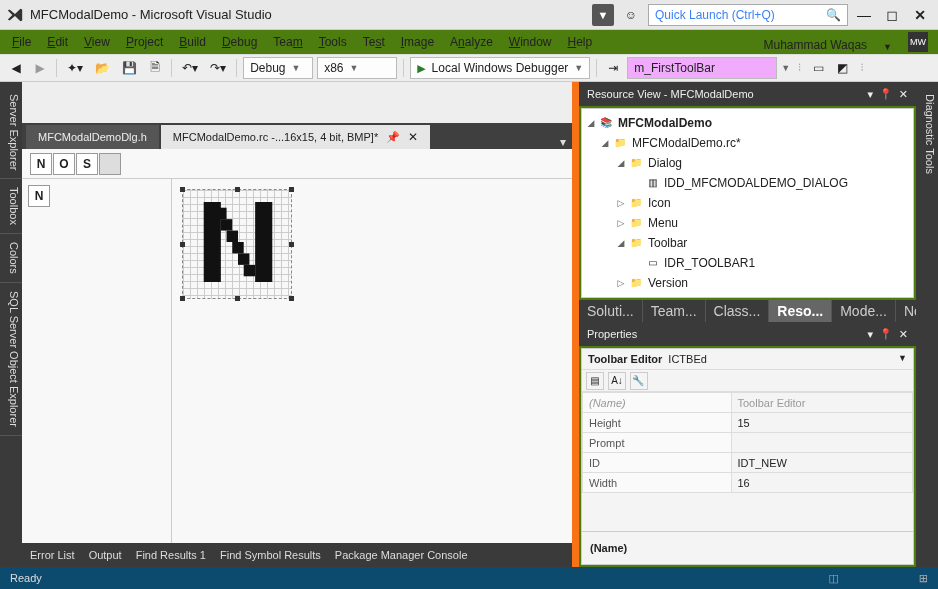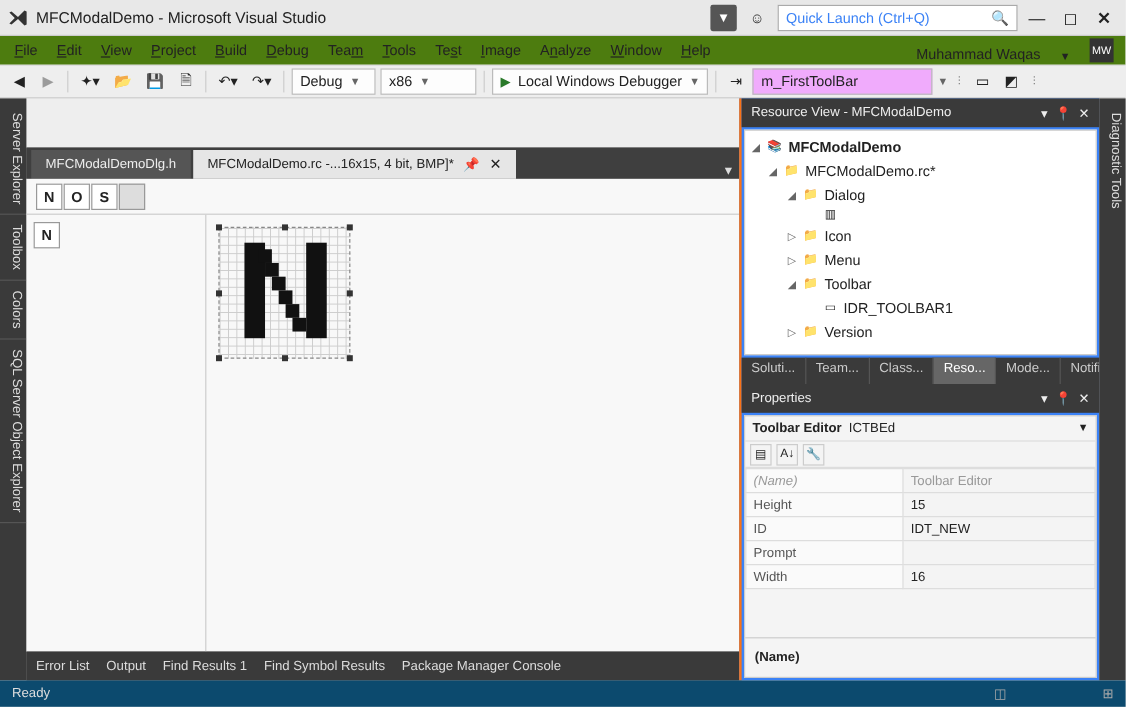--- a/index.html
+++ b/index.html
@@ -61,35 +61,35 @@
 .editor-body .canvas { flex:1; padding:10px; }
 .pixel-editor { width:110px; height:110px; background-image:linear-gradient(#ccc 1px,transparent 1px),linear-gradient(90deg,#ccc 1px,transparent 1px); background-size:7px 7px; border:1px dashed #888; position:relative;}
 .pixel-editor .handle{position:absolute;width:5px;height:5px;background:#333;}
 .pixel-editor svg{position:absolute;top:12px;left:20px;}
 
 
 .bottomtabs { height:24px; background:#3a3a3a; color:#ddd; display:flex; align-items:center; padding:0 8px; gap:14px; font-size:11px;}
 .bottomtabs .bt{cursor:pointer;}
 
 
-.rightpanes { width:300px; background:#3b82f6; display:flex; flex-direction:column; border-left:2px solid #f97316;}
+.rightpanes { width:344px; background:#4d7c0f; display:flex; flex-direction:column; border-left:7px solid #f97316;}
 .pane-header { height:24px; background:#3a3a3a; color:#eee; display:flex; align-items:center; padding:0 8px; font-size:11px;}
 .pane-header .hicon { margin-left:auto; display:flex; gap:6px;}
 .pane-header .hicon span{cursor:pointer;}
 
 .tree { flex:0 0 auto; background:#fff; border:1px solid #ccc; margin:2px; padding:4px 2px 8px 2px; font-size:12px; line-height:20px; max-height:190px; overflow:auto;}
 .tree .row { display:flex; align-items:center; gap:4px; cursor:pointer; padding-left:2px;}
 .tree .tw { width:10px; display:inline-block; text-align:center; font-size:9px; color:#666;}
 .tree .ic { width:14px; height:14px; display:inline-flex; align-items:center; justify-content:center; font-size:10px;}
 .tree .lbl{white-space:nowrap;}
 .tree .i1{padding-left:16px;} .tree .i2{padding-left:32px;} .tree .i3{padding-left:48px;}
 
-.tabstrip { height:22px; background:#3a3a3a; display:flex; color:#ccc; font-size:11px;}
+.tabstrip { height:22px; background:#3a3a3a; display:flex; color:#ccc; font-size:14px;}
 .tabstrip .t { padding:3px 8px; cursor:pointer; border-right:1px solid #555;}
-.tabstrip .t.active{ background:#666; color:#fff;}
+.tabstrip .t.active{ background:#666; color:#fff;font-weight:bold;}
 
 .props { flex:1; display:flex; flex-direction:column; background:#f4f4f4; border:1px solid #ccc; margin:2px; }
 .props .objline{ padding:4px 6px; border-bottom:1px solid #ddd; font-size:11px; display:flex; gap:6px;}
 .props .objline b{font-weight:bold;}
 .props .iconrow{ height:22px; border-bottom:1px solid #ddd; display:flex; align-items:center; gap:4px; padding:0 4px;}
 .props .iconrow .pi{width:18px;height:18px;border:1px solid #ccc; display:flex;align-items:center;justify-content:center;font-size:10px;cursor:pointer;}
 .props table { width:100%; border-collapse:collapse; font-size:11px;}
 .props td { border:1px solid #ddd; padding:3px 6px; height:20px;}
 .props td.k { width:45%; background:#fafafa; color:#555;}
 .props td.k.name{color:#999; font-style:italic;}
@@ -273,20 +273,21 @@
           <span class="lbl">MFCModalDemo.rc*</span>
         </div>
       <div class="row i2">
           <span class="tw">◢</span>
           <span class="ic">📁</span>
           <span class="lbl">Dialog</span>
         </div>
       <div class="row i3">
           <span class="tw"></span>
           <span class="ic">▥</span>
+          <span class="lbl">IDD_MFCMODALDEMO_DIALOG</span>
         </div>
       <div class="row i2">
           <span class="tw">▷</span>
           <span class="ic">📁</span>
           <span class="lbl">Icon</span>
         </div>
       <div class="row i2">
           <span class="tw">▷</span>
           <span class="ic">📁</span>
           <span class="lbl">Menu</span>
@@ -340,26 +341,26 @@
         <tbody>
             <tr>
               <td class="k name">(Name)</td>
               <td style="color:#999">Toolbar Editor</td>
             </tr>
         <tr>
               <td class="k">Height</td>
               <td>15</td>
             </tr>
         <tr>
+              <td class="k">Prompt</td>
+              <td></td>
+            </tr>
+        <tr>
               <td class="k">ID</td>
               <td>IDT_NEW</td>
-            </tr>
-        <tr>
-              <td class="k">Prompt</td>
-              <td></td>
             </tr>
         <tr>
               <td class="k">Width</td>
               <td>16</td>
             </tr>
       </tbody>
         </table>
       <div style="flex:1"></div>
       <div class="desc">(Name)</div>
     </div>

